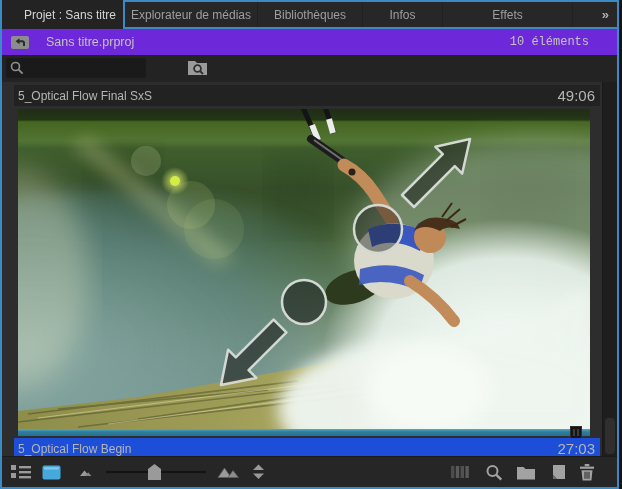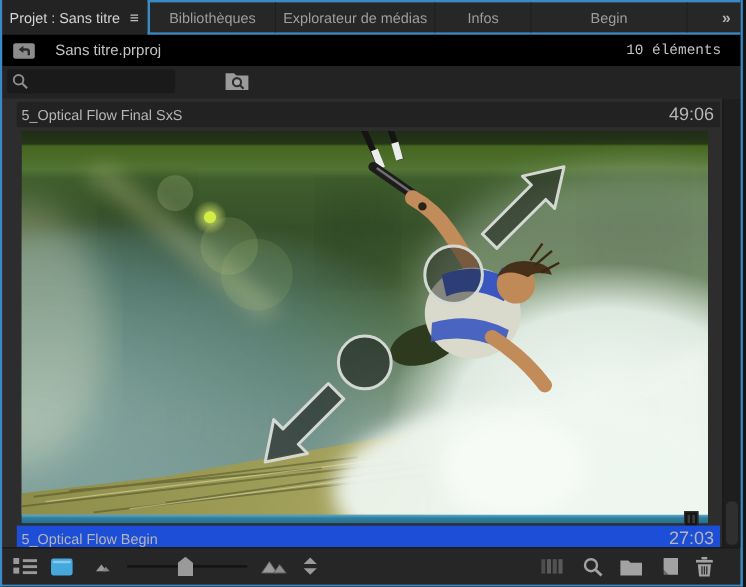--- a/index.html
+++ b/index.html
@@ -3,34 +3,34 @@
 <meta charset="utf-8">
 <style>
   * { margin:0; padding:0; box-sizing:border-box; }
   body { background:#101010; font-family:"Liberation Sans", sans-serif; }
   .frame { position:relative; width:622px; height:489px; background:#141414; overflow:hidden; }
   .panel { position:absolute; left:0; top:0; width:619px; height:489px;
            border-left:2px solid #3a8ac6; border-right:2px solid #3a8ac6; border-bottom:2px solid #3a8ac6;
            background:#232323; }
   
   .tab-active { position:absolute; left:0; top:0; width:121px; height:29px; background:#232323;
-                display:flex; align-items:center; padding-left:6px; gap:8px; cursor:default; }
+                display:flex; align-items:center; padding-left:22px; gap:8px; cursor:default; }
   .tab-active .lbl { color:#d4d4d4; font-size:12px; white-space:nowrap; }
   .tab-active .menu { color:#bdbdbd; font-size:13px; line-height:1; }
   .tab-rest { position:absolute; left:121px; top:0; right:0; height:29px; background:#272727;
               border-top:2px solid #3a8ac6; border-left:2px solid #3a8ac6; border-bottom:2px solid #3a8ac6;
               display:flex; align-items:stretch; }
   .tab { flex:0 0 auto; display:flex; align-items:center; justify-content:center;
          color:#9e9e9e; font-size:12px; border-right:1px solid #202020; white-space:nowrap; }
   .tab.t0 { width:133px; } .tab.t1 { width:105px; } .tab.t2 { width:80px; } .tab.t3 { width:130px; }
   .tab-overflow { margin-left:auto; display:flex; align-items:center; padding:0 8px 0 4px;
                   color:#b2b2b2; font-size:13px; font-weight:bold; }
   
-  .pathrow { position:absolute; left:0; top:29px; right:0; height:26px; background:#000000;
-             display:flex; align-items:center; padding:0 16px 0 8px; }
+  .pathrow { position:absolute; left:0; top:29px; right:0; height:26px; background:#6d28d9;
+             display:flex; align-items:center; padding:0 28px 0 8px; }
   .upbtn { width:22px; height:17px; background:none; border:none; display:flex; align-items:center; }
   .filename { color:#c3c3c3; font-size:12.5px; margin-left:14px; }
   .count { margin-left:auto; color:#c3c3c3; font-size:12px;font-family:Liberation Mono, monospace; }
   
   .searchrow { position:absolute; left:0; top:55px; right:0; height:27px; background:#232323; }
   .searchbox { position:absolute; left:4px; top:3px; width:140px; height:20px; background:#1a1a1a;
                border-radius:2px; display:flex; align-items:center; padding-left:4px; }
   .searchbox input { background:transparent; border:none; outline:none; color:#cccccc;
                      font-size:12px; width:110px; margin-left:4px; font-family:"Liberation Sans",sans-serif; }
   .binsearch { position:absolute; left:184px; top:4px; width:22px; height:18px; background:none; border:none; }
@@ -73,31 +73,31 @@
 <body>
 
 <div class="frame">
  <div class="panel">
 
   <div class="tab-active">
     <span class="lbl">Projet : Sans titre</span>
     <span class="menu">≡</span>
   </div>
   <div class="tab-rest">
+    <div class="tab t0">
+          <span>Explorateur de médias</span>
+        </div>
     <div class="tab t1">
           <span>Bibliothèques</span>
-        </div>
-    <div class="tab t0">
-          <span>Explorateur de médias</span>
         </div>
     <div class="tab t2">
           <span>Infos</span>
         </div>
     <div class="tab t3">
-          <span>Begin</span>
+          <span>Effets</span>
         </div>
     <div class="tab-overflow">»</div>
   </div>
 
   <div class="pathrow">
     <button class="upbtn">
       <svg width="20" height="15" viewBox="0 0 20 15">
         <rect x="1" y="1" width="18" height="13" rx="2" fill="#8c8c8c"></rect>
         <path d="M14 11 V8 Q14 6.2 12.2 6.2 H8" stroke="#2b2b2b" stroke-width="2" fill="none"></path>
         <polygon points="9.5,3.2 5.5,6.2 9.5,9.2" fill="#2b2b2b"></polygon>

